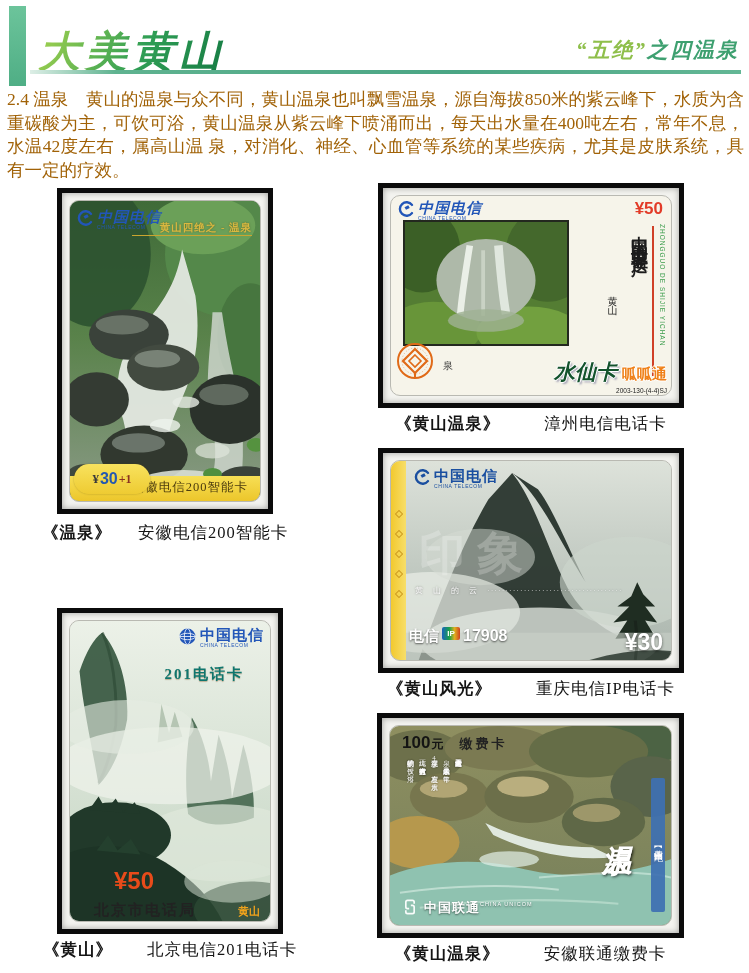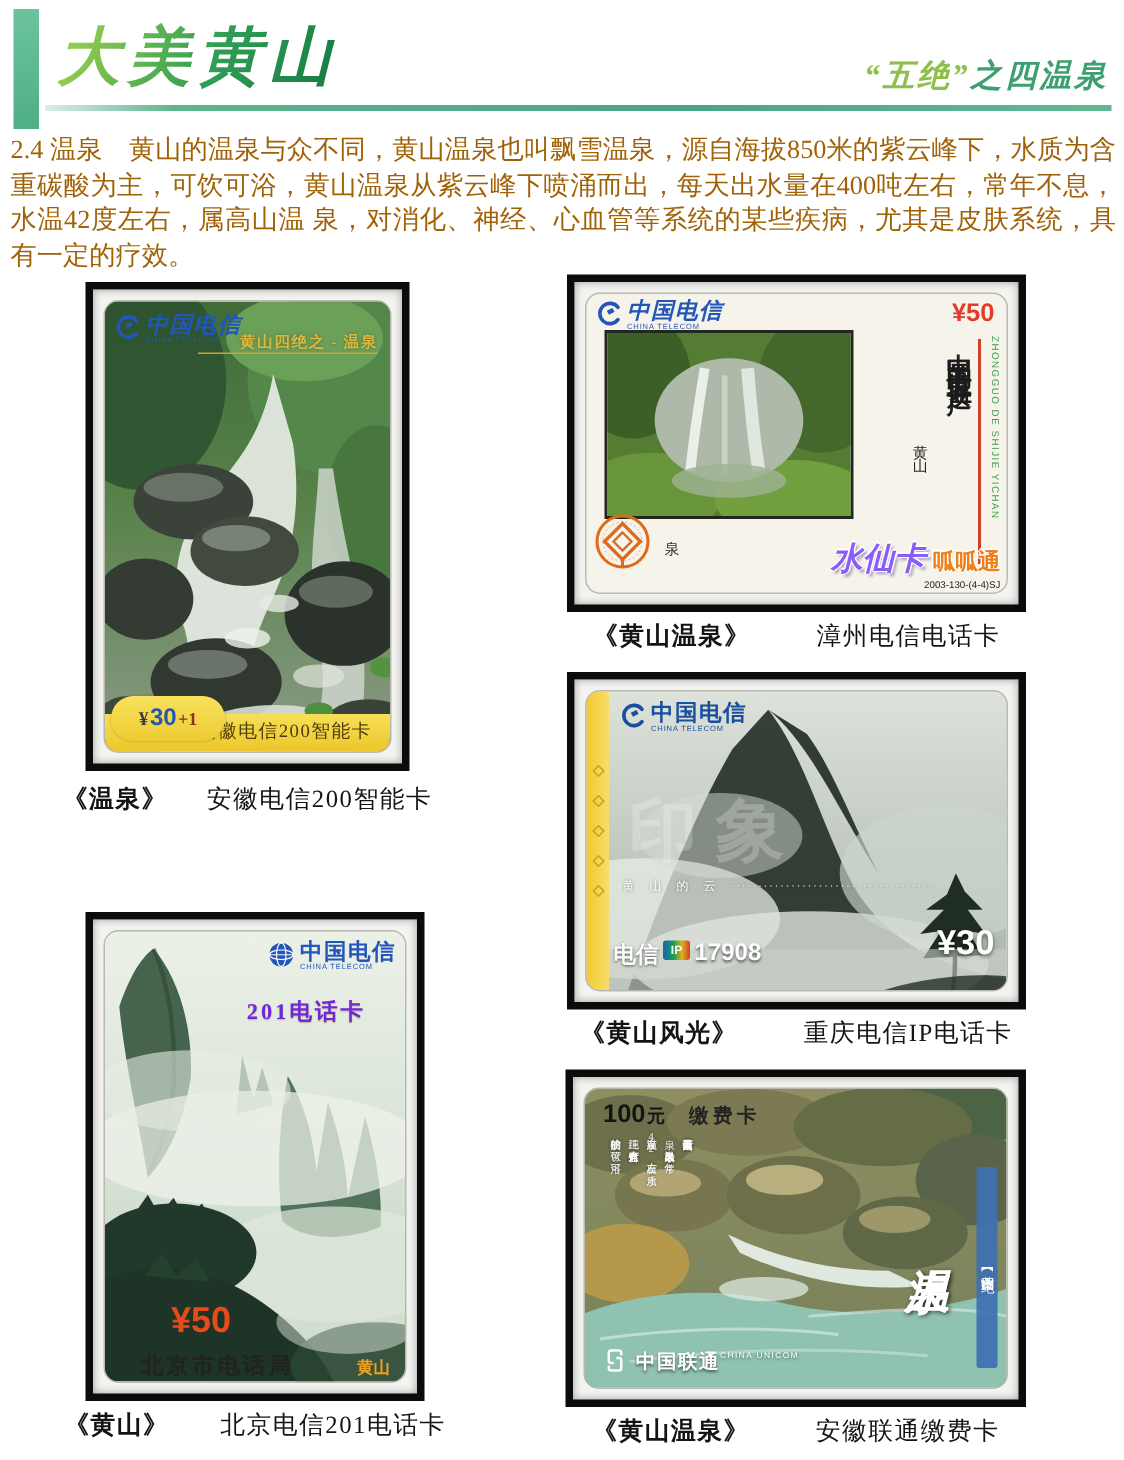--- a/index.html
+++ b/index.html
@@ -3,21 +3,21 @@
 <meta charset="utf-8">
 <style>
   *{margin:0;padding:0;box-sizing:border-box}
   html,body{background:#ffffff}
   .page{position:relative;width:749px;height:973px;background:#fff;overflow:hidden;
         font-family:"Liberation Serif","DejaVu Serif",serif;color:#111}
 
   
   .header-bar{position:absolute;left:9px;top:6px;width:17px;height:80px;
               background:linear-gradient(180deg,#6cc49b,#4fae85)}
-  .page-title{position:absolute;left:38px;top:10px;font-size:42px;font-weight:bold;font-style:italic;
+  .page-title{position:absolute;left:38px;top:24px;font-size:42px;font-weight:bold;font-style:italic;
               letter-spacing:5px;background:linear-gradient(115deg,#a8d44e,#2f9e55 55%,#157a43);
               -webkit-background-clip:text;background-clip:text;color:transparent;white-space:nowrap}
   .page-subtitle{position:absolute;right:10px;top:36px;font-size:21px;font-weight:600;font-style:italic;
                  letter-spacing:2px;white-space:nowrap}
   .page-subtitle .q{color:#8fbf4b}
   .page-subtitle .r{color:#3ea070}
   .header-line{position:absolute;left:30px;top:70px;width:711px;height:4px;
                background:linear-gradient(90deg,#ddeee6,#5fb390 12%,#4aa584 60%,#63b795)}
 
   
@@ -80,21 +80,21 @@
   .vert{writing-mode:vertical-rl;text-orientation:upright}
   .c2-heritage{position:absolute;top:26px;right:20px;height:160px;font-size:17px;font-weight:700;
                color:#1c1c1c;letter-spacing:4px}
   .c2-pinyin{position:absolute;top:28px;right:5px;height:152px;writing-mode:vertical-rl;font-size:6.5px;
              color:#3f9e4f;letter-spacing:1px;font-family:"Liberation Sans",sans-serif}
   .c2-redline{position:absolute;top:30px;right:17px;width:2px;height:150px;background:#d04028}
   .c2-mountain{position:absolute;top:92px;right:52px;font-size:10px;color:#222;letter-spacing:9px}
   .c2-emblem{position:absolute;left:4px;bottom:14px;width:40px;height:40px}
   .c2-quan{position:absolute;left:52px;bottom:22px;font-size:10px;color:#333}
   .c2-brands{position:absolute;right:4px;bottom:9px;display:flex;align-items:baseline;gap:5px}
-  .c2-b1{font-size:21px;font-weight:900;font-style:italic;color:#8b5cf6;
+  .c2-b1{font-size:21px;font-weight:900;font-style:italic;color:#14532d;
          font-family:"Liberation Sans",sans-serif;
          text-shadow:-1px 0 #fff,1px 0 #fff,0 -1px #fff,0 1px #fff,2px 2px 2px rgba(10,10,80,.35)}
   .c2-b2{font-size:15px;font-weight:900;color:#ef8018;
          text-shadow:-1px 0 #fff,1px 0 #fff,0 -1px #fff,0 1px #fff}
   .c2-serial{position:absolute;right:4px;bottom:1px;font-size:6.5px;color:#222;
              font-family:"Liberation Sans",sans-serif}
 
   
   .c3-strip{position:absolute;left:0;top:0;bottom:0;width:15px;z-index:3;
             background:linear-gradient(90deg,#f2c92e,#f7de6a);display:flex;flex-direction:column;
@@ -107,26 +107,26 @@
   .c3-watermark{position:absolute;left:28px;top:62px;font-size:46px;font-weight:700;
                 color:rgba(255,255,255,.22);letter-spacing:12px;z-index:1;white-space:nowrap}
   .c3-bottom{position:absolute;left:18px;bottom:14px;display:flex;gap:3px;z-index:2}
   .c3-carrier{font-size:15px;font-weight:800;color:#fff;text-shadow:0 1px 2px rgba(0,0,0,.6)}
   .c3-ip{width:18px;height:13px;border-radius:2px;color:#fff;font-size:8px;font-weight:800;
          display:flex;align-items:center;justify-content:center;
          font-family:"Liberation Sans",sans-serif;
          background:linear-gradient(90deg,#1a62c0,#18a04a 40%,#e0b020 70%,#d04020)}
   .c3-number{font-size:16px;font-weight:800;color:#fff;font-family:"Liberation Sans",sans-serif;
              text-shadow:0 1px 2px rgba(0,0,0,.6)}
-  .c3-price{position:absolute;right:8px;bottom:18px;font-size:23px;font-weight:900;color:#fff;
+  .c3-price{position:absolute;right:8px;bottom:4px;font-size:23px;font-weight:900;color:#fff;
             font-family:"Liberation Sans",sans-serif;text-shadow:0 1px 3px rgba(0,0,0,.55);z-index:2}
 
   
   .c4-logo{right:6px;top:6px}
-  .c4-product{position:absolute;right:26px;top:44px;font-size:15px;font-weight:800;color:#6d28d9;
+  .c4-product{position:absolute;right:26px;top:44px;font-size:15px;font-weight:800;color:#0f766e;
               letter-spacing:2px;text-shadow:0 1px 1px rgba(120,60,0,.35);white-space:nowrap}
   .c4-price{position:absolute;left:44px;top:246px;font-size:24px;font-weight:900;color:#e84b1a;
             font-family:"Liberation Sans",sans-serif}
   .c4-issuer{position:absolute;left:24px;top:280px;font-size:15px;font-weight:700;color:#222;
              letter-spacing:2px;white-space:nowrap}
   .c4-corner{position:absolute;right:10px;top:283px;font-size:11px;font-weight:700;color:#efa21c}
 
   
   .c5-denom{position:absolute;left:12px;top:7px;display:flex;align-items:baseline;color:#141414;
             font-family:"Liberation Sans",sans-serif;z-index:2}

